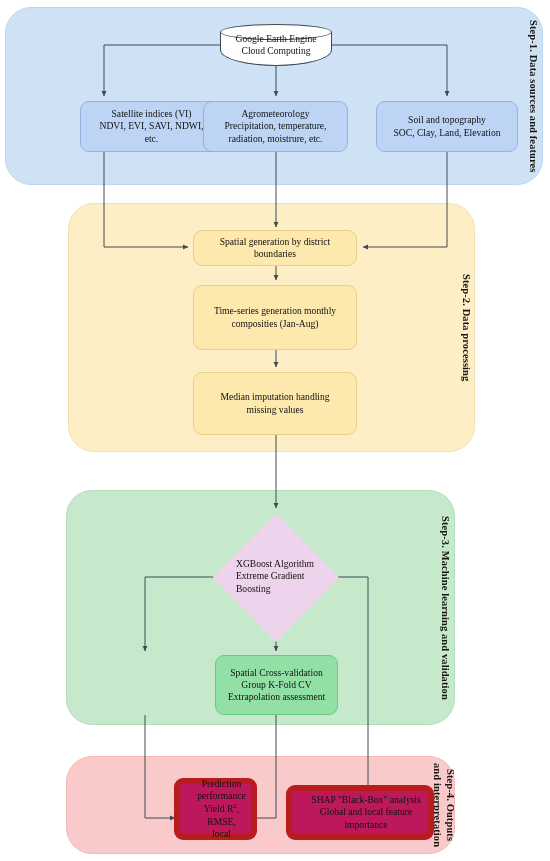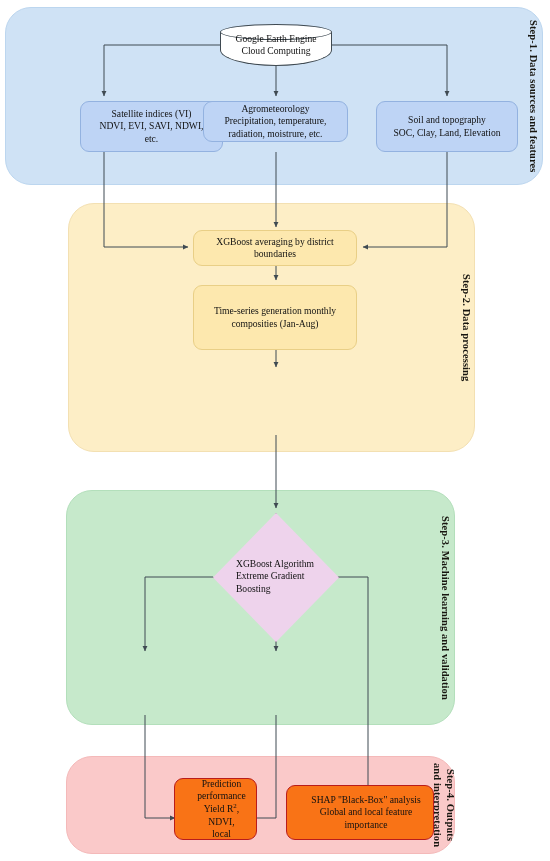--- a/index.html
+++ b/index.html
@@ -36,21 +36,21 @@
     border-radius:9px;
     font-size:9.6px;
     line-height:1.28;
     color:#111;
     white-space:pre-line;
     padding:2px 4px;
   }
   .n-blue{background:#bed4f5;border:1px solid #93b2e0;}
   .n-yellow{background:#fde8ae;border:1px solid #e9cf86;}
   .n-green{background:#93e0a6;border:1px solid #6cc685;}
-  .n-pink{background:#f97316;border:1px solid #b91c1c;padding-left:16px;}
+  .n-pink{background:#be185d;border:6px solid #b91c1c;padding-left:16px;}
 
   
   .cyl{position:absolute;}
   .cyl .body{
     position:absolute;left:0;top:8px;width:100%;height:calc(100% - 8px);
     background:#fff;border-left:1px solid #3f4a52;border-right:1px solid #3f4a52;
     border-bottom:1px solid #3f4a52;border-radius:0 0 50% 50%/0 0 16px 16px;
     box-sizing:border-box;
   }
   .cyl .top{
@@ -130,43 +130,48 @@
   <div class="cyl" style="left:220px;top:24px;width:112px;height:42px;">
     <div class="body"></div>
     <div class="top"></div>
     <div class="txt">Google Earth Engine
 Cloud Computing</div>
   </div>
 
   <div class="node n-blue" style="left:32px;top:101px;width:143px;height:51px;margin-left:48px;">Satellite indices (VI)
 NDVI, EVI, SAVI, NDWI,
 etc.</div>
-  <div class="node n-blue" style="left:203px;top:101px;width:145px;height:41px;">Agrometeorology
+  <div class="node n-blue" style="left:203px;top:101px;width:145px;height:51px;">Agrometeorology
 Precipitation, temperature,
 radiation, moistrure, etc.</div>
   <div class="node n-blue" style="left:376px;top:101px;width:142px;height:51px;">Soil and topography
 SOC, Clay, Land, Elevation</div>
 
-  <div class="node n-yellow" style="left:193px;top:230px;width:164px;height:36px;">XGBoost averaging by district
+  <div class="node n-yellow" style="left:193px;top:230px;width:164px;height:36px;">Spatial generation by district
 boundaries</div>
   <div class="node n-yellow" style="left:193px;top:285px;width:164px;height:65px;font-family:Liberation Serif, serif;">Time-series generation monthly
 composities (Jan-Aug)</div>
+  <div class="node n-yellow" style="left:193px;top:372px;width:164px;height:63px;">Median imputation handling
+missing values</div>
 
   <div class="diamond" style="left:213px;top:513px;width:124px;height:127px;">
     <div class="shape"></div>
     <div class="txt">XGBoost Algorithm
 Extreme Gradient
 Boosting</div>
   </div>
 
+  <div class="node n-green" style="left:215px;top:655px;width:123px;height:60px;">Spatial Cross-validation
+Group K-Fold CV
+Extrapolation assessment</div>
 
   <div class="node n-pink" style="left:174px;top:778px;width:83px;height:62px;flex-direction:column;">
     <span>Prediction</span>
     <span>performance</span>
-    <span><span>Yield R</span><sup>2</sup><span>, NDVI,</span></span>
+    <span><span>Yield R</span><sup>2</sup><span>, RMSE,</span></span>
     <span>local</span>
   </div>
 
   <div class="node n-pink" style="left:286px;top:785px;width:148px;height:55px;">SHAP "Black-Box" analysis
 Global and local feature
 importance</div>
 
 </div>
 
 </body></html>

